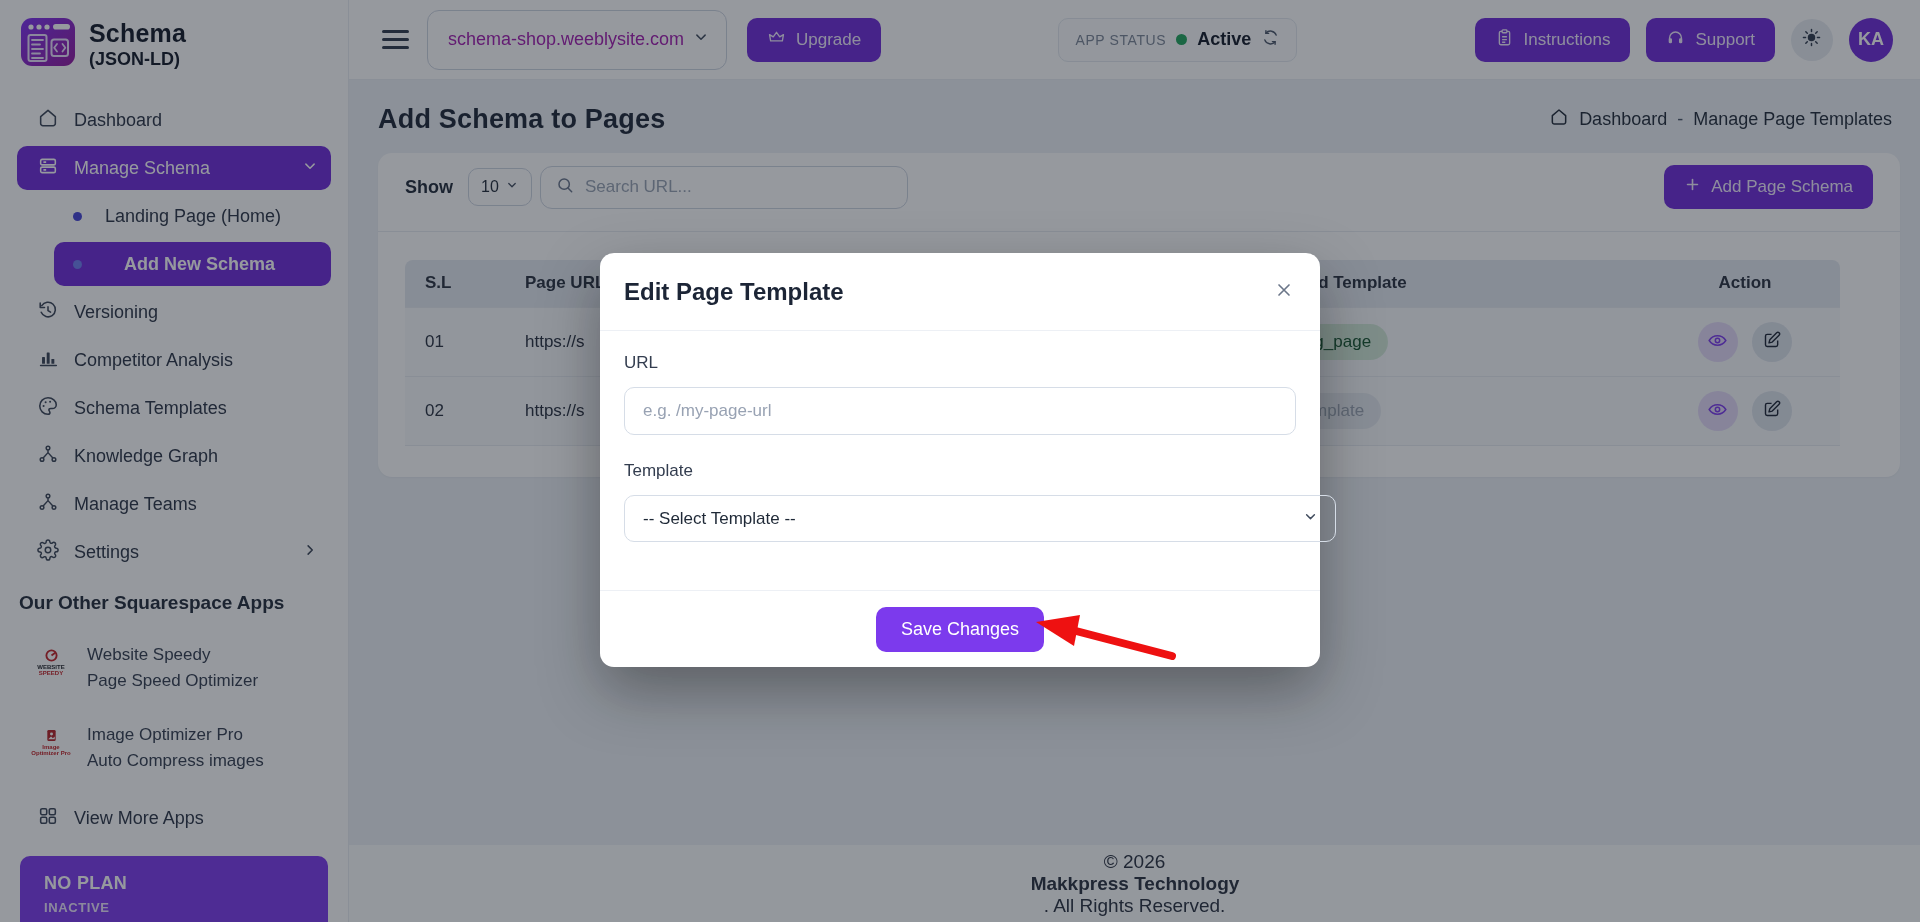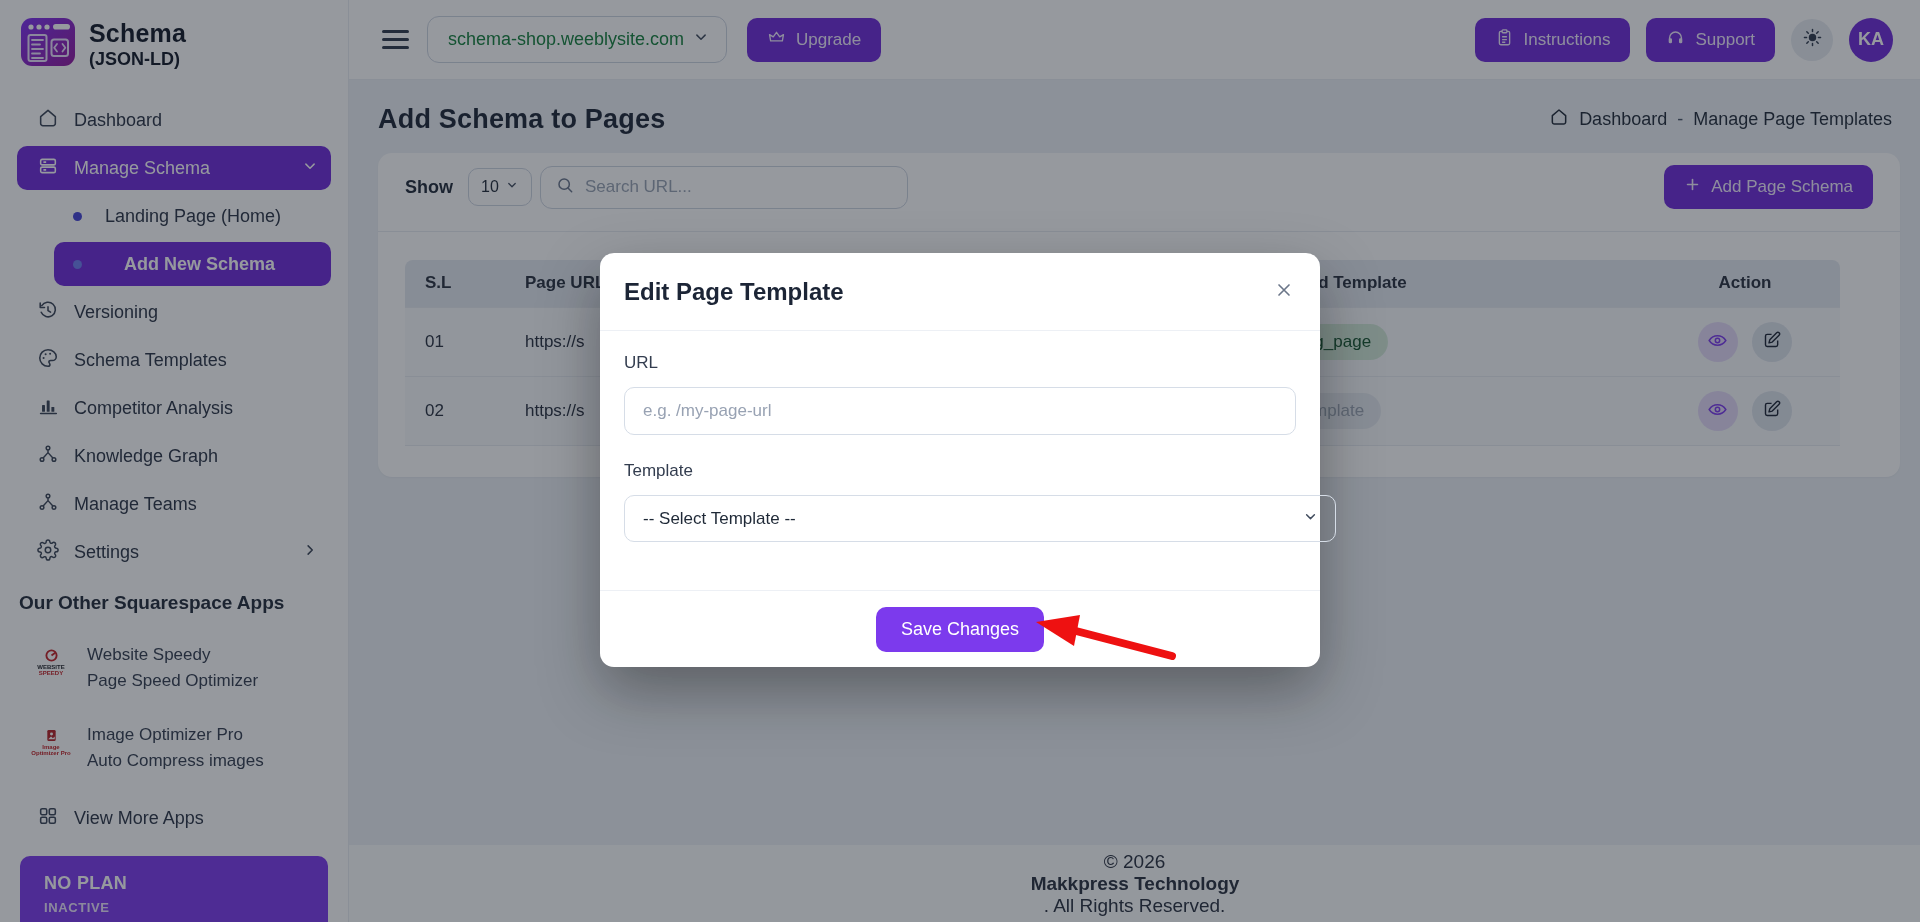--- a/index.html
+++ b/index.html
@@ -30,21 +30,21 @@
   .view-more { display:flex; align-items:center; gap:15px; height:44px; margin-top:22px; padding-left:20px; font-size:18px; font-weight:500; color:#2b3445; cursor:pointer; }
   .plan-box { margin:16px 3px 0 3px; background:#7c3aed; border-radius:10px; padding:17px 0 20px 24px; height:80px; }
   .plan-box .p1 { color:#fff; font-weight:bold; font-size:18px; letter-spacing:.3px; }
   .plan-box .p2 { color:rgba(255,255,255,.85); font-weight:bold; font-size:13px; letter-spacing:.6px; margin-top:6px; }
 
   
   .right { flex:1; display:flex; flex-direction:column; height:922px; }
   header { height:80px; background:#fff; border-bottom:1px solid #e9edf3; display:flex; align-items:center; padding:0 27px 0 33px; gap:18px; }
   .hamburger { width:27px; display:flex; flex-direction:column; gap:5px; cursor:pointer; }
   .hamburger span { display:block; height:3px; background:#2f3a4c; border-radius:2px; }
-  .domain-select { width:300px; height:47px; border:1px solid #cdd5e1; border-radius:12px; display:flex; align-items:center; justify-content:space-between; padding:0 16px 0 20px; font-size:18px; color:#15803d; background:#fff; cursor:pointer; }
+  .domain-select { width:300px; height:60px; border:1px solid #cdd5e1; border-radius:12px; display:flex; align-items:center; justify-content:space-between; padding:0 16px 0 20px; font-size:18px; color:#a21caf; background:#fff; cursor:pointer; }
   .btn-purple { background:#6d28d9; color:#f1eafe; border:none; border-radius:10px; height:44px; display:flex; align-items:center; gap:10px; padding:0 20px; font-size:17px; font-family:inherit; cursor:pointer; }
   .upgrade { margin-left:2px; }
   .status-pill { margin-left:auto; height:44px; border:1px solid #e3e8ef; background:#fbfcfe; border-radius:10px; display:flex; align-items:center; gap:10px; padding:0 16px; }
   .status-pill .sp-label { font-size:14px; color:#7b8596; letter-spacing:.6px; }
   .status-dot { width:11px; height:11px; border-radius:50%; background:#1fa45b; }
   .status-pill .sp-value { font-size:18px; font-weight:bold; color:#111827; }
   .hdr-right { margin-left:auto; display:flex; align-items:center; gap:16px; }
   .theme-btn { width:42px; height:42px; border-radius:50%; background:#e7ebf1; display:flex; align-items:center; justify-content:center; cursor:pointer; }
   .avatar { width:44px; height:44px; border-radius:50%; background:#6d28d9; color:#fff; font-weight:bold; font-size:18px; display:flex; align-items:center; justify-content:center; cursor:pointer; }
 
@@ -158,36 +158,36 @@
       </div>
       <div class="nav-item">
         <span><svg width="22" height="22" viewBox="0 0 24 24" fill="none" stroke="#3a4456" stroke-width="1.7" stroke-linecap="round" stroke-linejoin="round">
               <path d="M3.5 4.5v4.7h4.7"></path>
               <path d="M4.6 14.5a8 8 0 1 0 .6-7.2"></path>
               <path d="M12 8.6v4l2.8 1.8"></path>
             </svg></span>
         <span class="grow">Versioning</span>
       </div>
       <div class="nav-item">
+        <span><svg width="22" height="22" viewBox="0 0 24 24">
+              <path d="M4 20.2h17" stroke="#3a4456" stroke-width="1.8" stroke-linecap="round"></path>
+              <rect x="5.5" y="11" width="3.2" height="7.2" rx="0.6" fill="#3a4456"></rect>
+              <rect x="10.6" y="6" width="3.2" height="12.2" rx="0.6" fill="#3a4456"></rect>
+              <rect x="15.7" y="13" width="3.2" height="5.2" rx="0.6" fill="#3a4456"></rect>
+            </svg></span>
+        <span class="grow">Competitor Analysis</span>
+      </div>
+      <div class="nav-item">
         <span><svg width="22" height="22" viewBox="0 0 24 24" fill="none" stroke="#3a4456" stroke-width="1.7">
               <path d="M12 3a9 9 0 0 0 0 18c1.3 0 2.1-.9 2.1-2 0-.6-.3-1-.6-1.4-.3-.4-.5-.8-.5-1.2 0-1 .9-1.6 2-1.6h1.7c2.4 0 4.3-1.9 4.3-4.3C21 6.4 16.9 3 12 3z"></path>
               <circle cx="7.2" cy="12" r="1.1" fill="#3a4456" stroke="none"></circle>
               <circle cx="9.4" cy="7.8" r="1.1" fill="#3a4456" stroke="none"></circle>
               <circle cx="14.3" cy="7.4" r="1.1" fill="#3a4456" stroke="none"></circle>
             </svg></span>
         <span class="grow">Schema Templates</span>
-      </div>
-      <div class="nav-item">
-        <span><svg width="22" height="22" viewBox="0 0 24 24">
-              <path d="M4 20.2h17" stroke="#3a4456" stroke-width="1.8" stroke-linecap="round"></path>
-              <rect x="5.5" y="11" width="3.2" height="7.2" rx="0.6" fill="#3a4456"></rect>
-              <rect x="10.6" y="6" width="3.2" height="12.2" rx="0.6" fill="#3a4456"></rect>
-              <rect x="15.7" y="13" width="3.2" height="5.2" rx="0.6" fill="#3a4456"></rect>
-            </svg></span>
-        <span class="grow">Competitor Analysis</span>
       </div>
       <div class="nav-item">
         <span><svg width="22" height="22" viewBox="0 0 24 24" fill="none" stroke="#3a4456" stroke-width="1.6">
               <circle cx="12" cy="5.5" r="2"></circle>
               <circle cx="5.5" cy="18" r="2"></circle>
               <circle cx="18.5" cy="18" r="2"></circle>
               <path d="M12 7.5v3M12 10.5l-5.3 5.8M12 10.5l5.3 5.8"></path>
             </svg></span>
         <span class="grow">Knowledge Graph</span>
       </div>
@@ -276,20 +276,31 @@
             </svg></span>
       </div>
 
       <button class="btn-purple upgrade">
         <span><svg width="19" height="19" viewBox="0 0 24 24" fill="none" stroke="#f1eafe" stroke-width="1.7" stroke-linejoin="round">
               <path d="M4.6 16.2h14.8M4.6 16.2 3.2 8.4l4.7 2.8L12 5.4l4.1 5.8 4.7-2.8-1.4 7.8z"></path>
             </svg></span>
         <span>Upgrade</span>
       </button>
 
+      <div class="status-pill">
+        <span class="sp-label">APP STATUS</span>
+        <span class="status-dot"></span>
+        <span class="sp-value">Active</span>
+        <span><svg width="19" height="19" viewBox="0 0 24 24" fill="none" stroke="#4a5568" stroke-width="1.8" stroke-linecap="round" stroke-linejoin="round">
+              <path d="M19.2 9a7.6 7.6 0 0 0-13-2.4"></path>
+              <path d="M6.2 3.4v3.4h3.4"></path>
+              <path d="M4.8 15a7.6 7.6 0 0 0 13 2.4"></path>
+              <path d="M17.8 20.6v-3.4h-3.4"></path>
+            </svg></span>
+      </div>
 
       <div class="hdr-right">
         <button class="btn-purple">
           <span><svg width="19" height="19" viewBox="0 0 24 24" fill="none" stroke="#f1eafe" stroke-width="1.7" stroke-linejoin="round">
                 <rect x="5.5" y="4.2" width="13" height="17" rx="1.8"></rect>
                 <rect x="9" y="2.4" width="6" height="3.6" rx="1" fill="#6d28d9"></rect>
                 <path d="M9 11h6M9 14.6h6M9 18h4"></path>
               </svg></span>
           <span>Instructions</span>
         </button>

